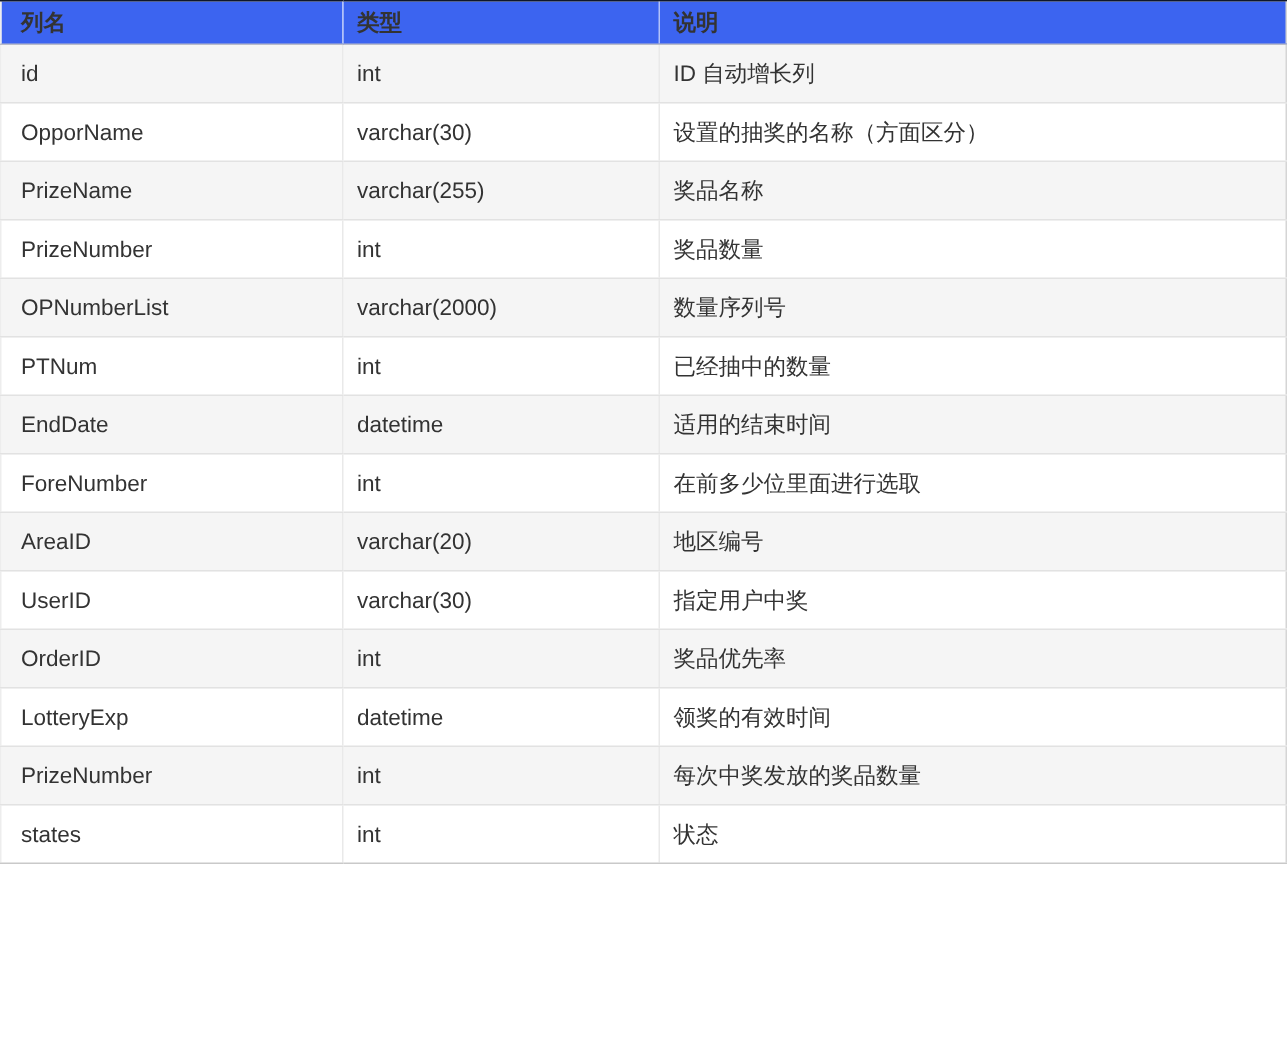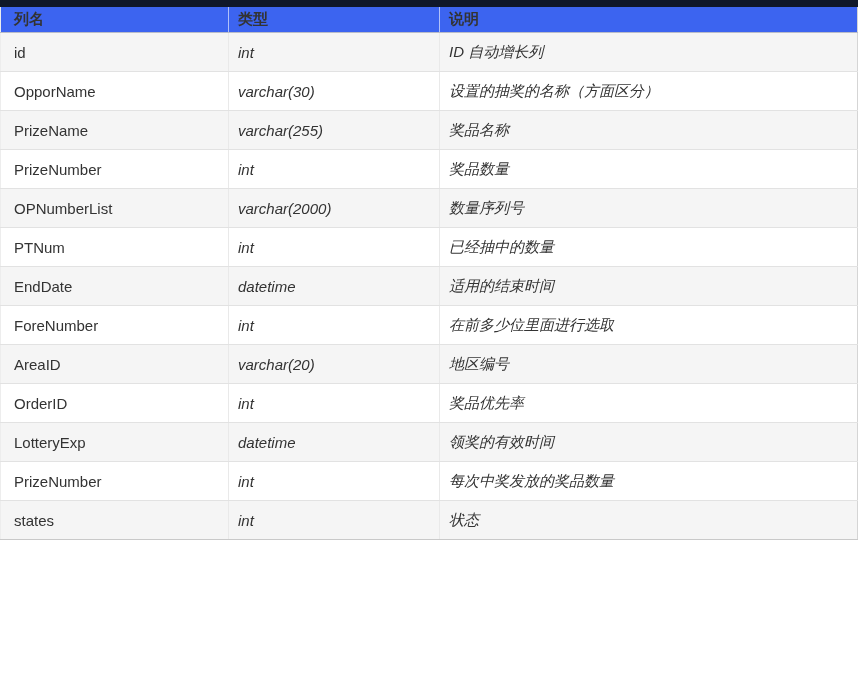--- a/index.html
+++ b/index.html
@@ -36,38 +36,37 @@
   col.c2 { width: 211px; }
   col.c3 { width: 418px; }
   thead th {
     background: var(--header-bg);
     color: var(--header-text);
     font-weight: bold;
     height: 29px;
     text-align: left;
     vertical-align: middle;
     padding: 0 8px 0 13px;
-    border-top: 7px solid #0f172a;
+    border-top: 1px solid #0f172a;
     border-bottom: 1px solid #b9bcc9;
   }
   thead th + th {
     border-left: 1px solid rgba(255,255,255,0.6);
     padding-left: 9px;
   }
   tbody td {
     height: 39px;
     vertical-align: middle;
     padding: 0 8px 0 13px;
     background: var(--row-bg);
     border-bottom: 1px solid var(--border-row);
   }
   tbody td + td {
     border-left: 1px solid var(--border-col);
     padding-left: 9px;
-    font-style: italic;
   }
   tbody tr:nth-child(odd) td {
     background: var(--row-alt-bg);
   }
   tbody tr:last-child td {
     border-bottom: 1px solid #c9c9c9;
   }
 </style>
 </head>
 <body>
@@ -126,20 +125,25 @@
           <td>ForeNumber</td>
           <td>int</td>
           <td>在前多少位里面进行选取</td>
         </tr>
         <tr>
           <td>AreaID</td>
           <td>varchar(20)</td>
           <td>地区编号</td>
         </tr>
         <tr>
+          <td>UserID</td>
+          <td>varchar(30)</td>
+          <td>指定用户中奖</td>
+        </tr>
+        <tr>
           <td>OrderID</td>
           <td>int</td>
           <td>奖品优先率</td>
         </tr>
         <tr>
           <td>LotteryExp</td>
           <td>datetime</td>
           <td>领奖的有效时间</td>
         </tr>
         <tr>

